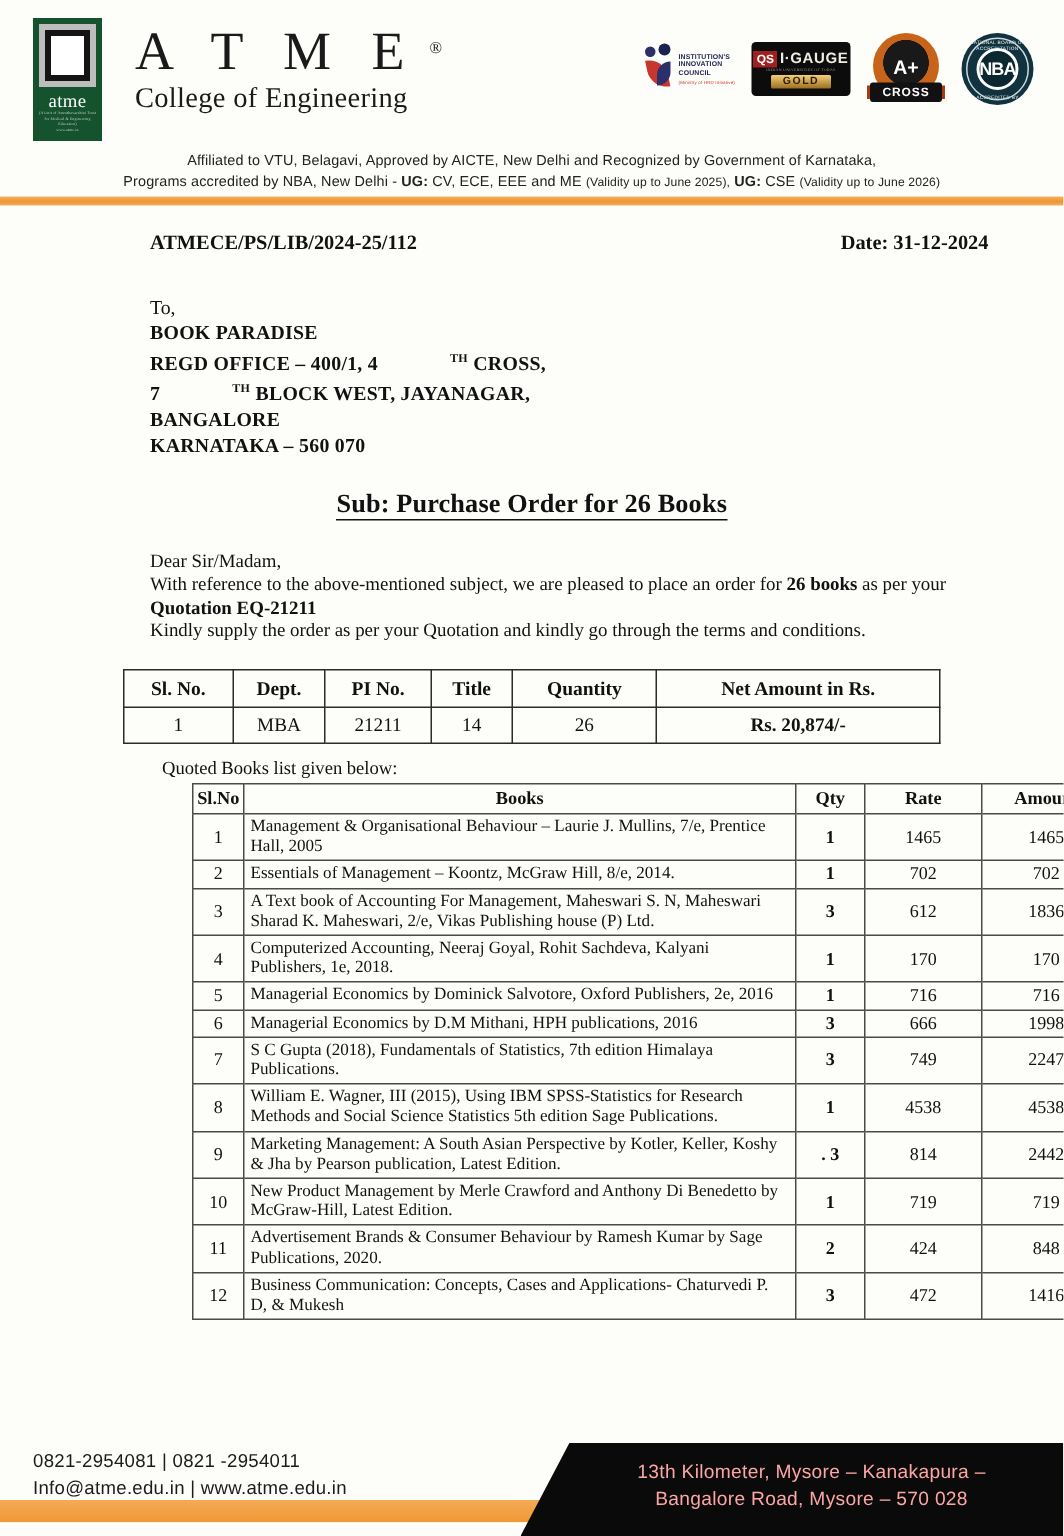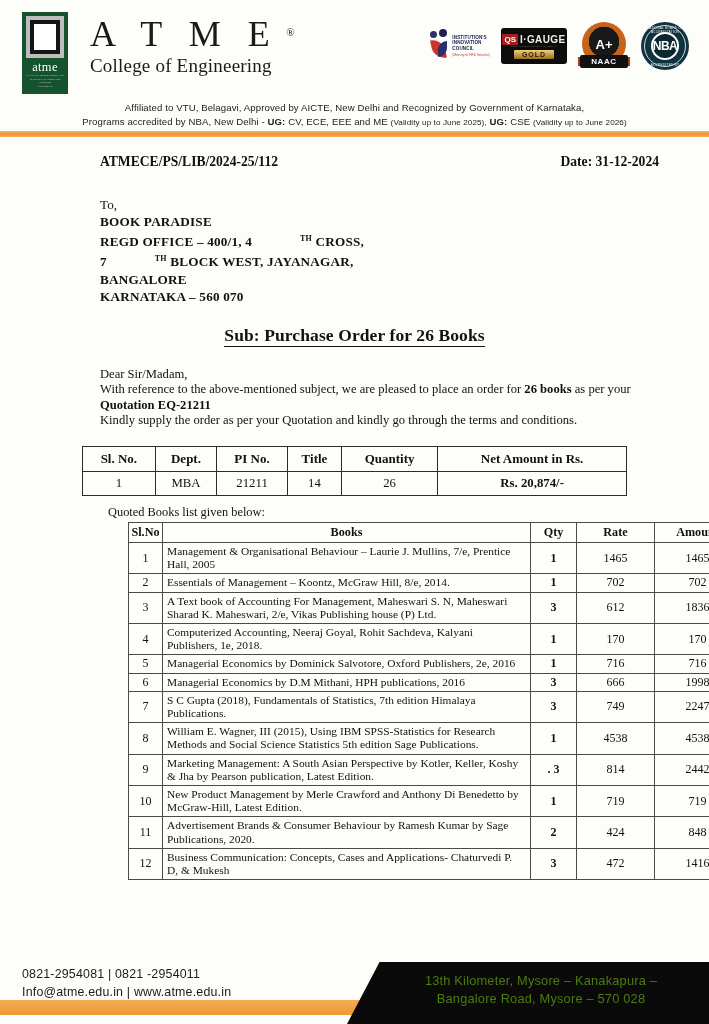--- a/index.html
+++ b/index.html
@@ -324,21 +324,21 @@
     position: absolute;
     right: 0; bottom: 0;
     width: 362px; height: 62px;
     background: #0a0a0a;
     clip-path: polygon(9% 0, 100% 0, 100% 100%, 0 100%);
     display: flex;
     align-items: center;
     justify-content: center;
   }
   .foot-address {
-    color: #4d7c0f;
+    color: #fca5a5;
     font-family: "Liberation Sans", sans-serif;
     font-size: 12.8px;
     line-height: 18px;
     text-align: center;
     letter-spacing: .2px;
     padding-left: 26px;
     padding-bottom: 6px;
   }
 </style>
 </head>
@@ -386,21 +386,21 @@
           <span class="qs-gauge">I·GAUGE</span>
         </div>
         <div class="qs-small">INDIAN UNIVERSITIES OF TODAY</div>
         <div class="qs-gold">GOLD</div>
       </div>
 
       <div class="badge-naac">
         <div class="naac-seal">
           <span class="naac-aplus">A+</span>
         </div>
-        <div class="naac-ribbon">NAAC</div>
+        <div class="naac-ribbon">CROSS</div>
       </div>
 
       <div class="badge-nba">
         <div class="nba-outer">
           <div class="nba-ring-text">
             <span class="t">NATIONAL BOARD OF ACCREDITATION</span>
             <span class="b">ACCREDITED BY</span>
           </div>
           <div class="nba-inner">NBA</div>
         </div>

